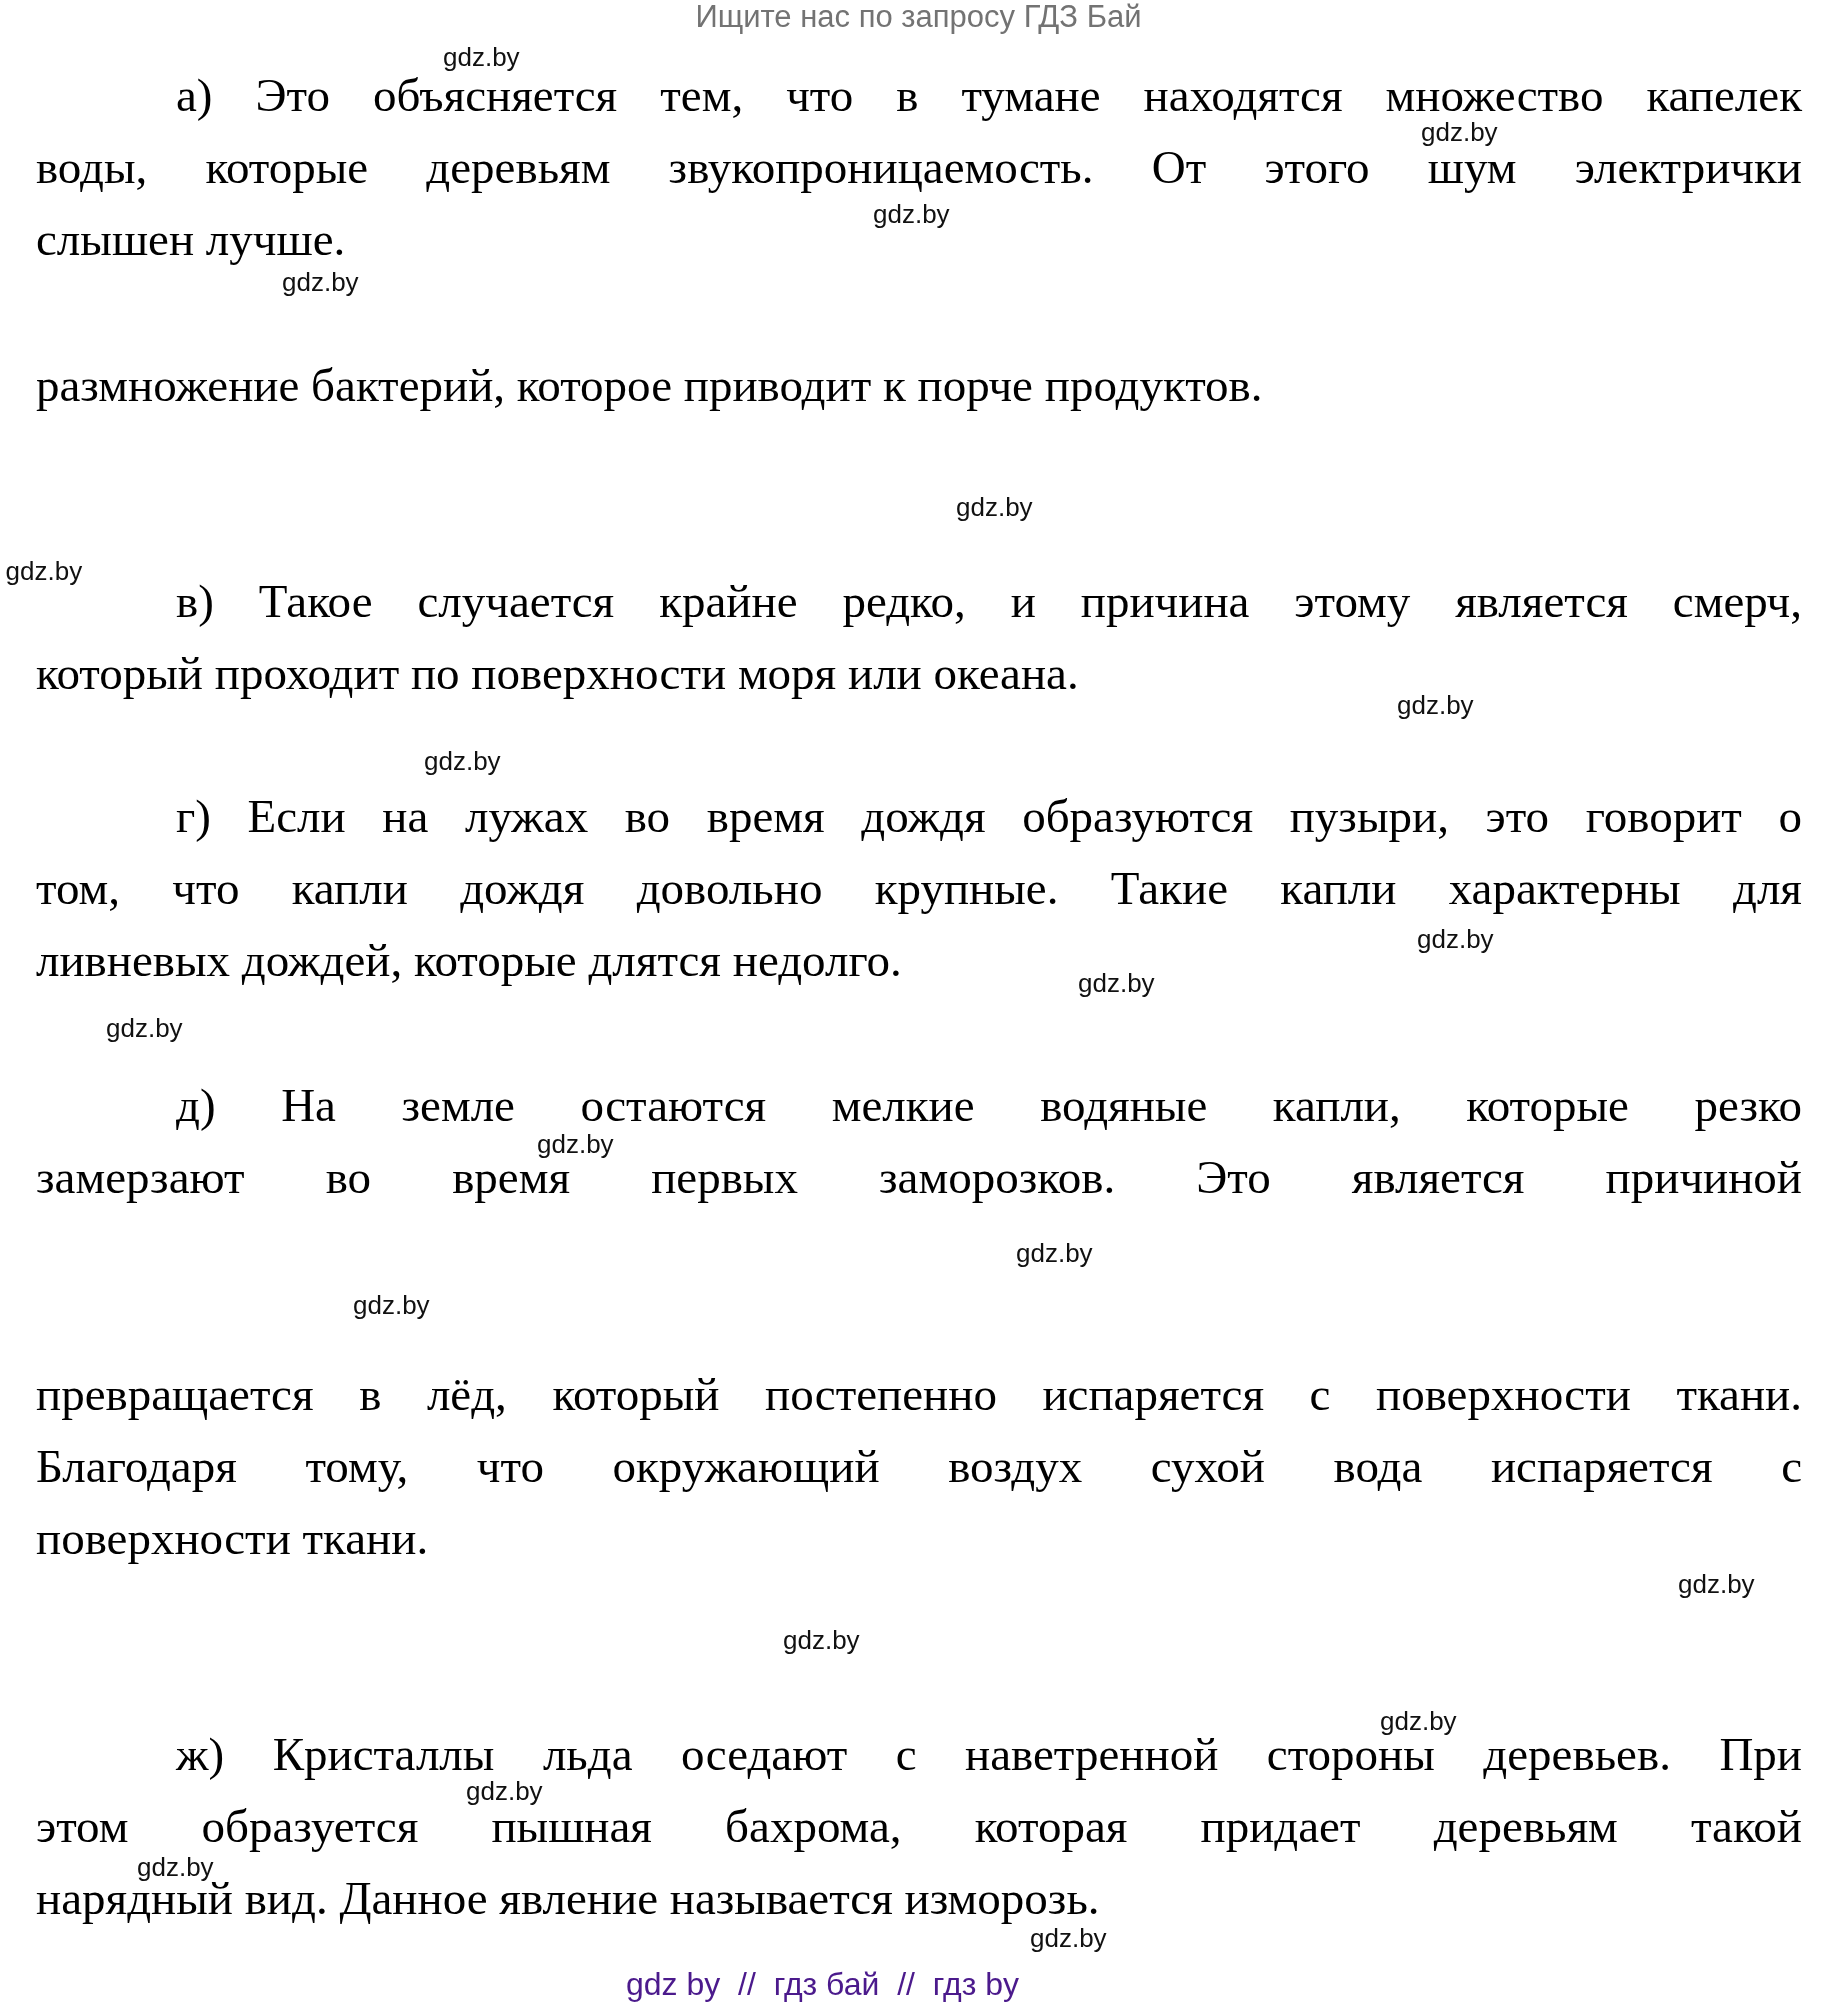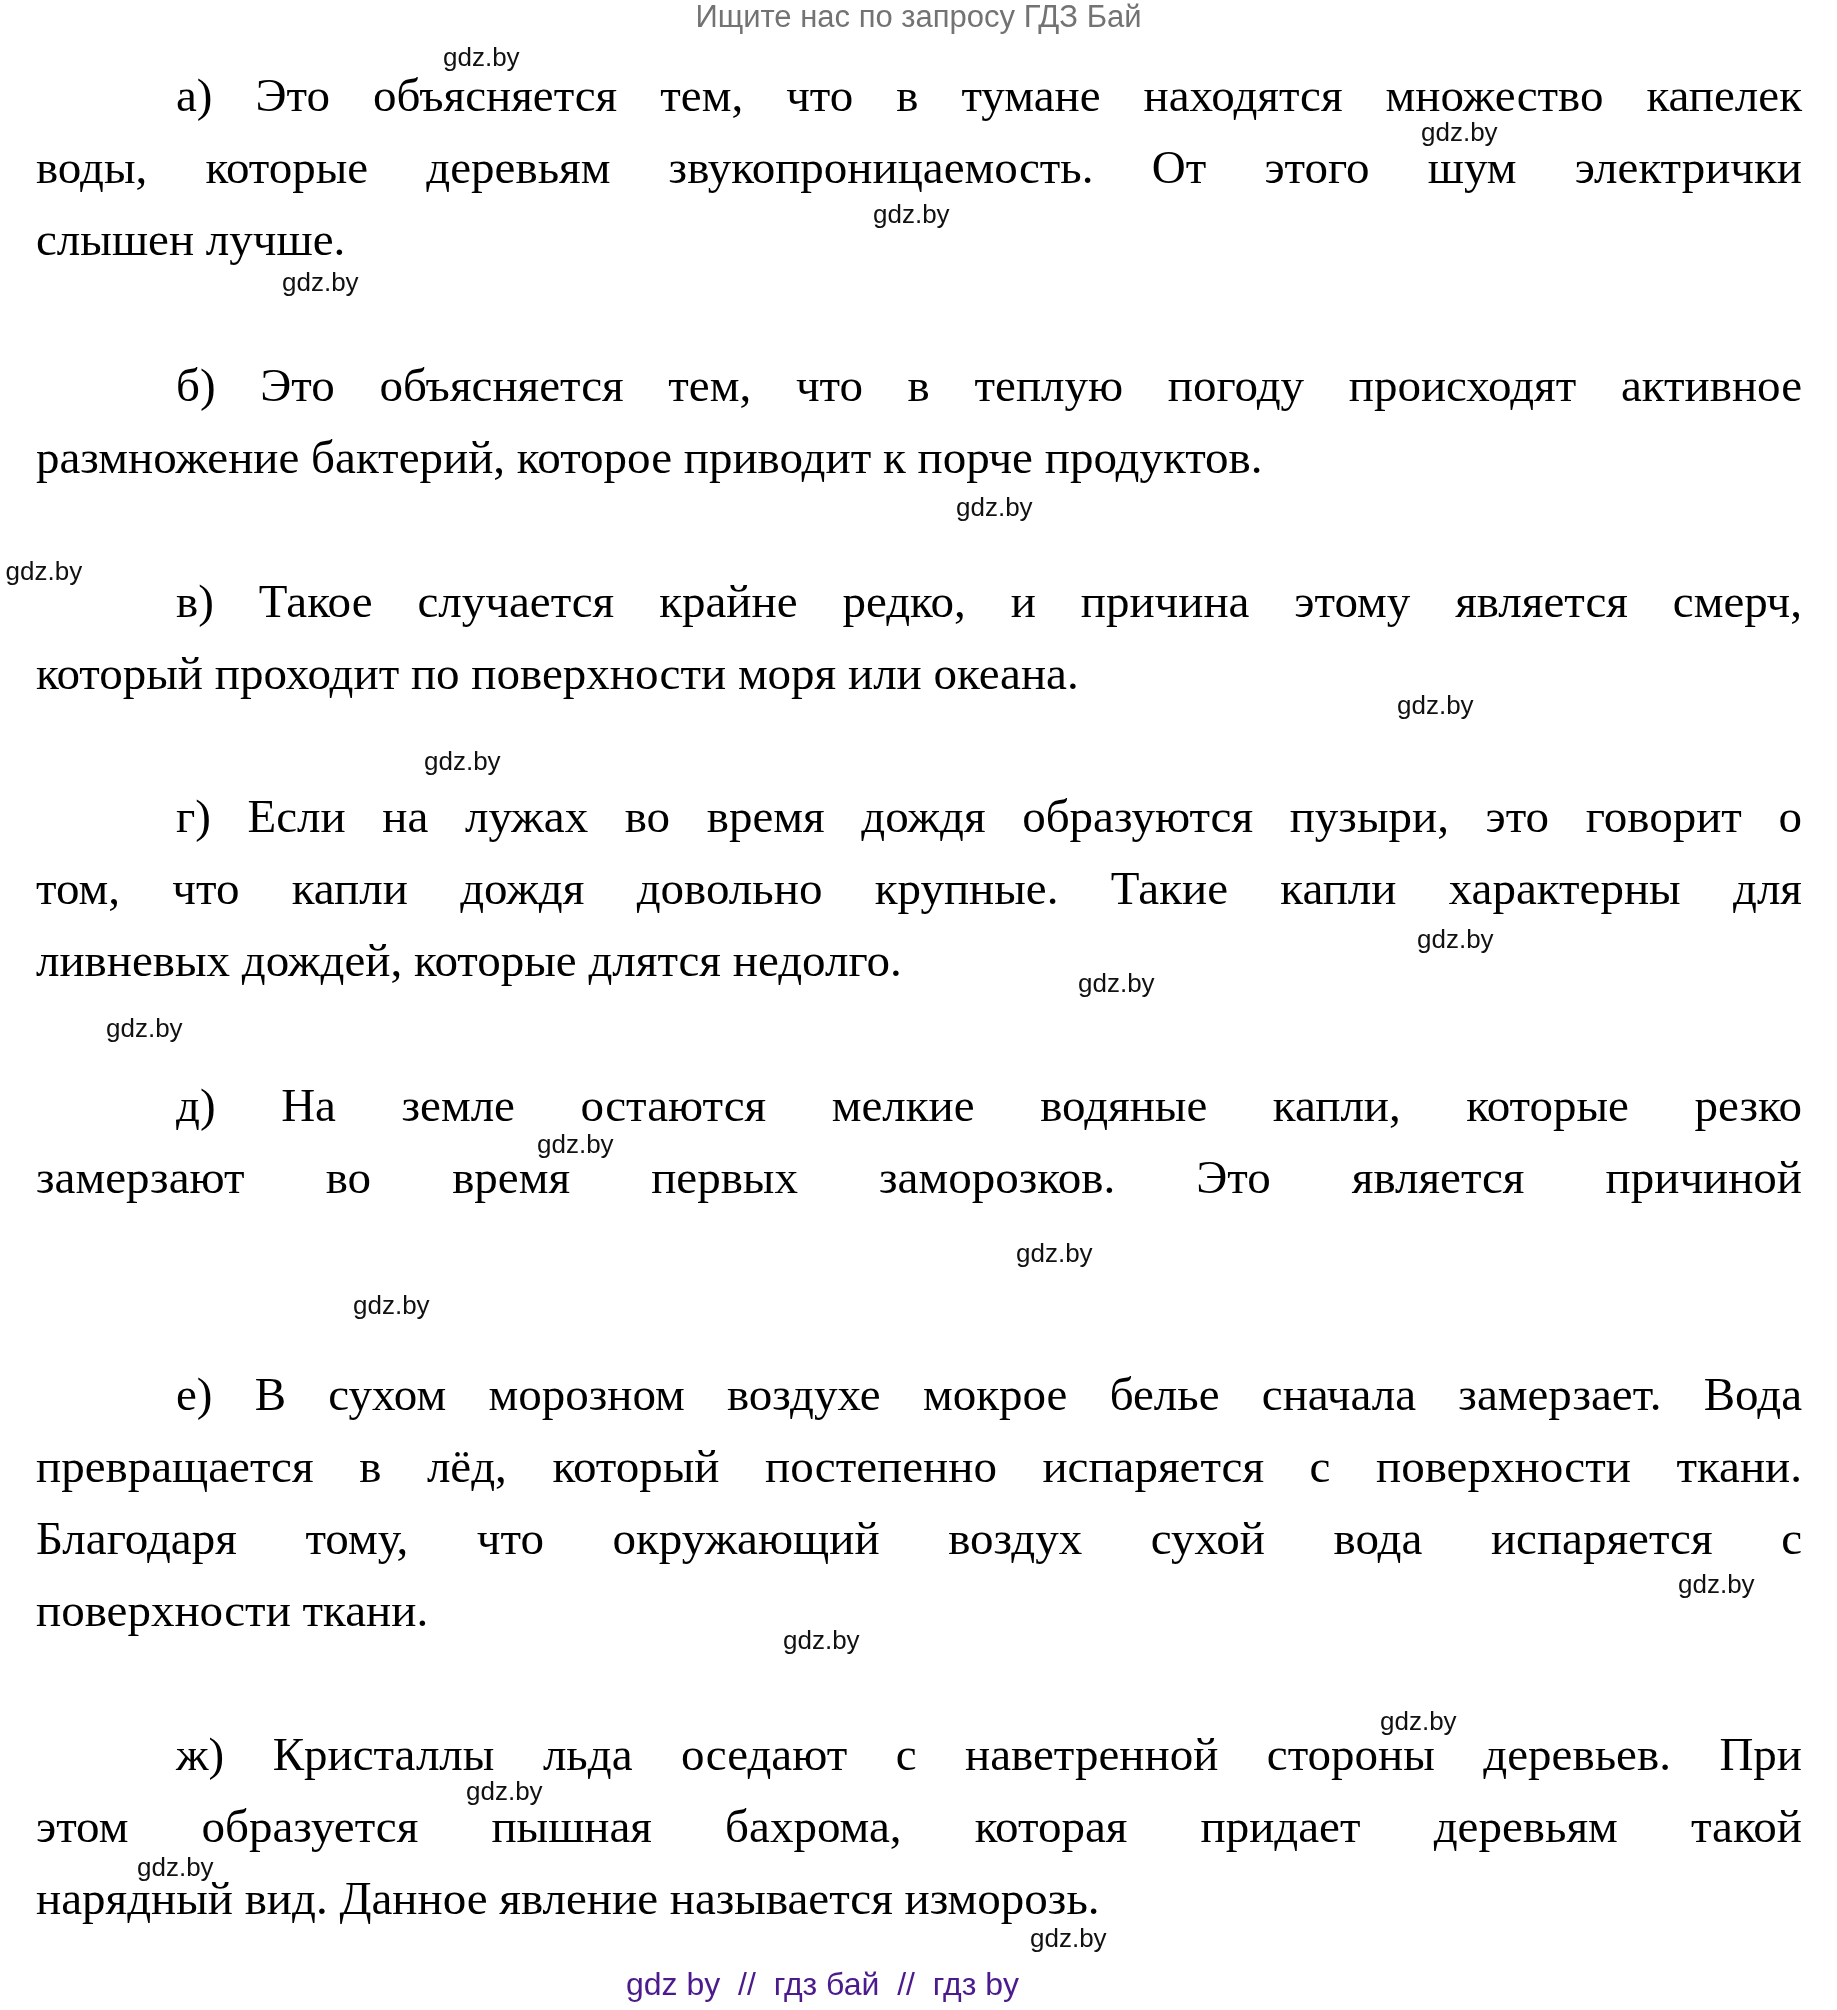--- a/index.html
+++ b/index.html
@@ -31,42 +31,40 @@
 
 <div class="header">Ищите нас по запросу ГДЗ Бай</div>
 
 <div class="para" style="top:59px;">
   <span class="line" style="padding-left:140px;">а) Это объясняется тем, что в тумане находятся множество капелек</span>
   <span class="line">воды, которые деревьям звукопроницаемость. От этого шум электрички</span>
   <span class="line last">слышен лучше.</span>
 </div>
 
 <div class="para" style="top:349px;">
-  <span class="line" style="padding-left:140px;">б) Это объясняется тем, что в теплую погоду происходят активное</span>
   <span class="line last">размножение бактерий, которое приводит к порче продуктов.</span>
 </div>
 
 <div class="para" style="top:565px;">
   <span class="line" style="padding-left:140px;">в) Такое случается крайне редко, и причина этому является смерч,</span>
   <span class="line last">который проходит по поверхности моря или океана.</span>
 </div>
 
 <div class="para" style="top:780px;">
   <span class="line" style="padding-left:140px;">г) Если на лужах во время дождя образуются пузыри, это говорит о</span>
   <span class="line">том, что капли дождя довольно крупные. Такие капли характерны для</span>
   <span class="line last">ливневых дождей, которые длятся недолго.</span>
 </div>
 
 <div class="para" style="top:1069px;">
   <span class="line" style="padding-left:140px;">д) На земле остаются мелкие водяные капли, которые резко</span>
   <span class="line">замерзают во время первых заморозков. Это является причиной</span>
 </div>
 
 <div class="para" style="top:1358px;">
-  <span class="line" style="padding-left:140px;">е) В сухом морозном воздухе мокрое белье сначала замерзает. Вода</span>
   <span class="line">превращается в лёд, который постепенно испаряется с поверхности ткани.</span>
   <span class="line">Благодаря тому, что окружающий воздух сухой вода испаряется с</span>
   <span class="line last">поверхности ткани.</span>
 </div>
 
 <div class="para" style="top:1718px;">
   <span class="line" style="padding-left:140px;">ж) Кристаллы льда оседают с наветренной стороны деревьев. При</span>
   <span class="line">этом образуется пышная бахрома, которая придает деревьям такой</span>
   <span class="line last">нарядный вид. Данное явление называется изморозь.</span>
 </div>

